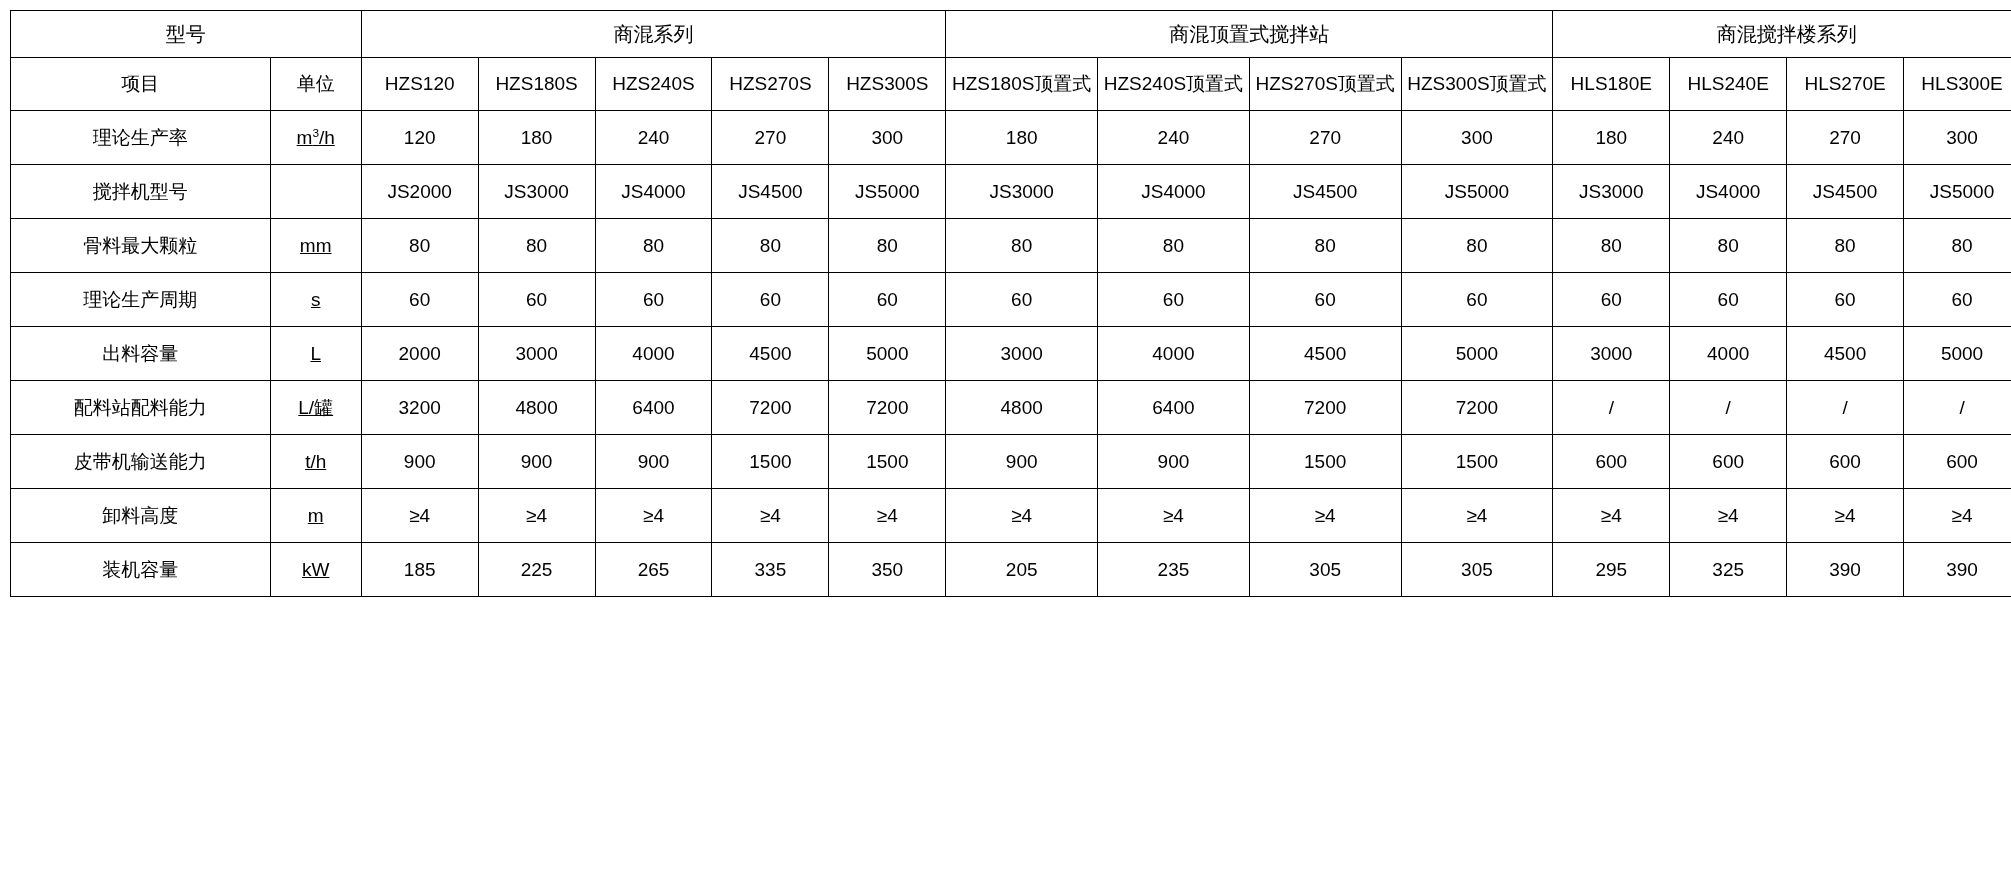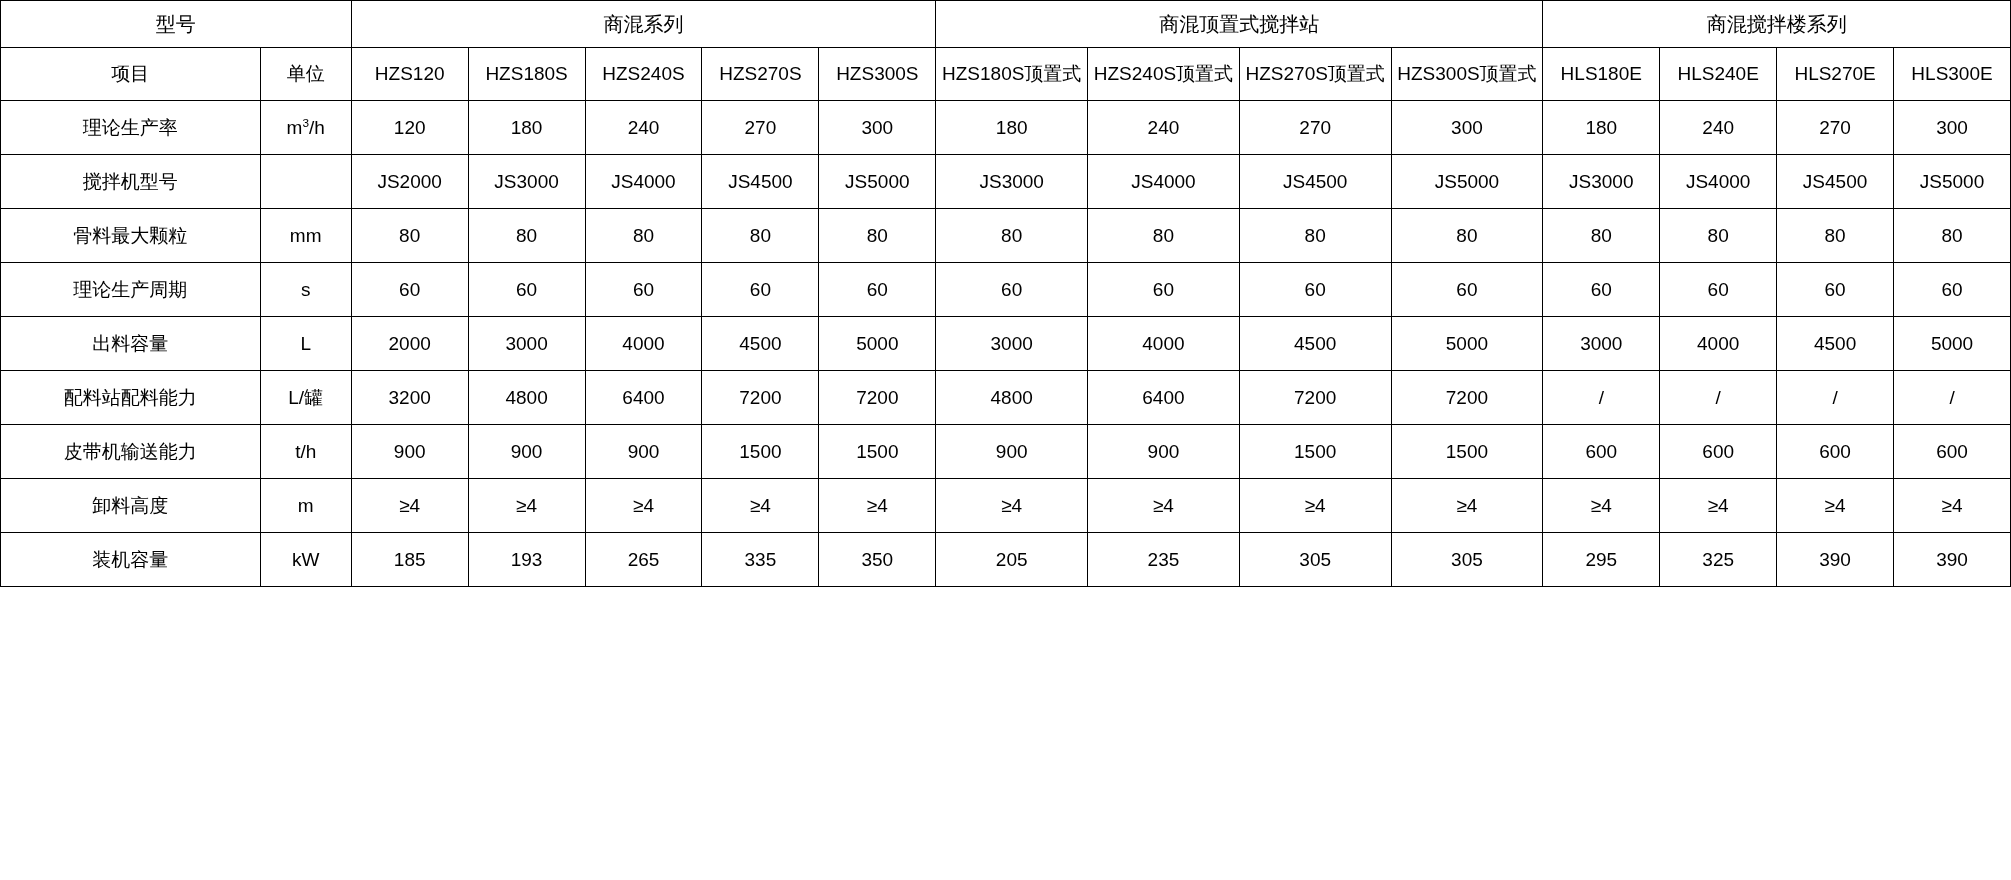--- a/index.html
+++ b/index.html
@@ -7,21 +7,21 @@
     padding: 0;
     background: #ffffff;
   }
   body {
     font-family: "Liberation Sans", "DejaVu Sans", sans-serif;
     color: #000000;
     width: 2011px;
   }
   #spec-table-wrap {
     width: 1613px;
-    padding: 0;
+    padding: 10px;
     box-sizing: border-box;
   }
   table.spec {
     border-collapse: collapse;
     table-layout: fixed;
     width: 2011px;
     border: 1px solid #000;
   }
   table.spec td, table.spec th {
     border: 1px solid #000;
@@ -41,20 +41,21 @@
   }
   table.spec tr.header-row td {
     height: 52px;
     font-size: 19px;
   }
   td.label-cell {
     font-size: 19px;
   }
   td.unit-cell {
     font-size: 17px;
+    text-decoration: underline;
   }
   td.model-cell {
     font-size: 19px;
   }
   .sup {
     vertical-align: super;
     font-size: 0.62em;
     line-height: 0;
   }
   
@@ -242,21 +243,21 @@
           <td>≥4</td>
           <td>≥4</td>
           <td>≥4</td>
           <td>≥4</td>
           <td>≥4</td>
         </tr>
         <tr>
           <td class="label-cell">装机容量</td>
           <td class="unit-cell">kW</td>
           <td>185</td>
-          <td>193</td>
+          <td>225</td>
           <td>265</td>
           <td>335</td>
           <td>350</td>
           <td>205</td>
           <td>235</td>
           <td>305</td>
           <td>305</td>
           <td>295</td>
           <td>325</td>
           <td>390</td>

